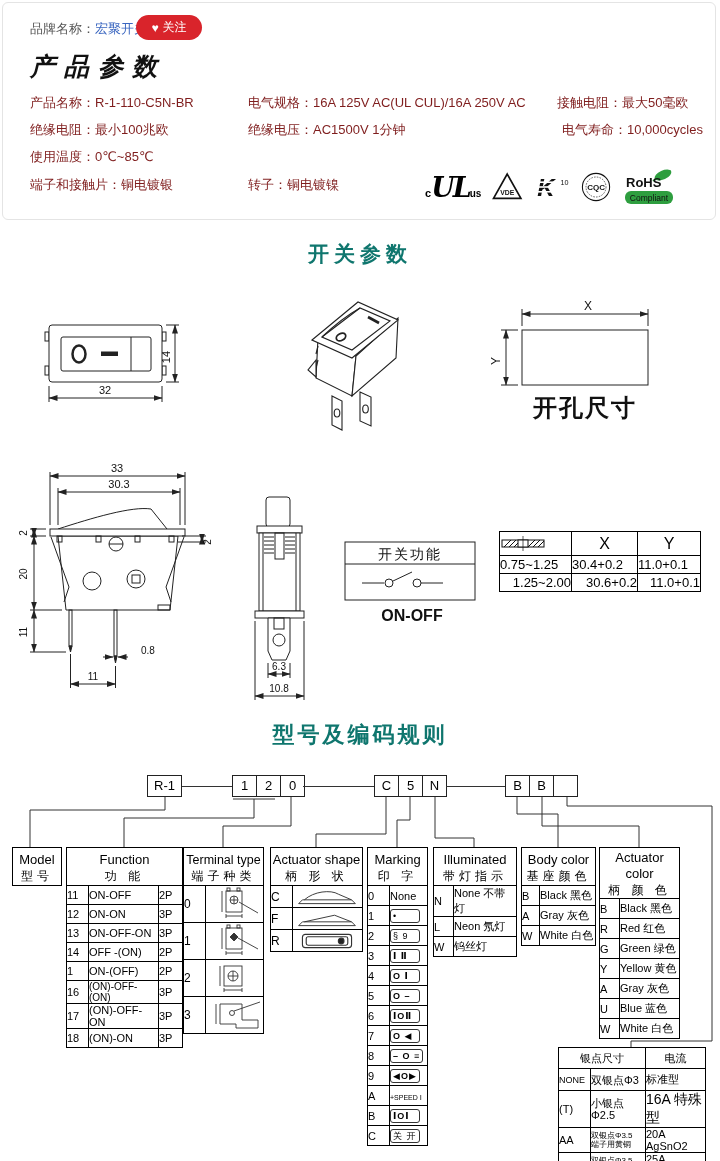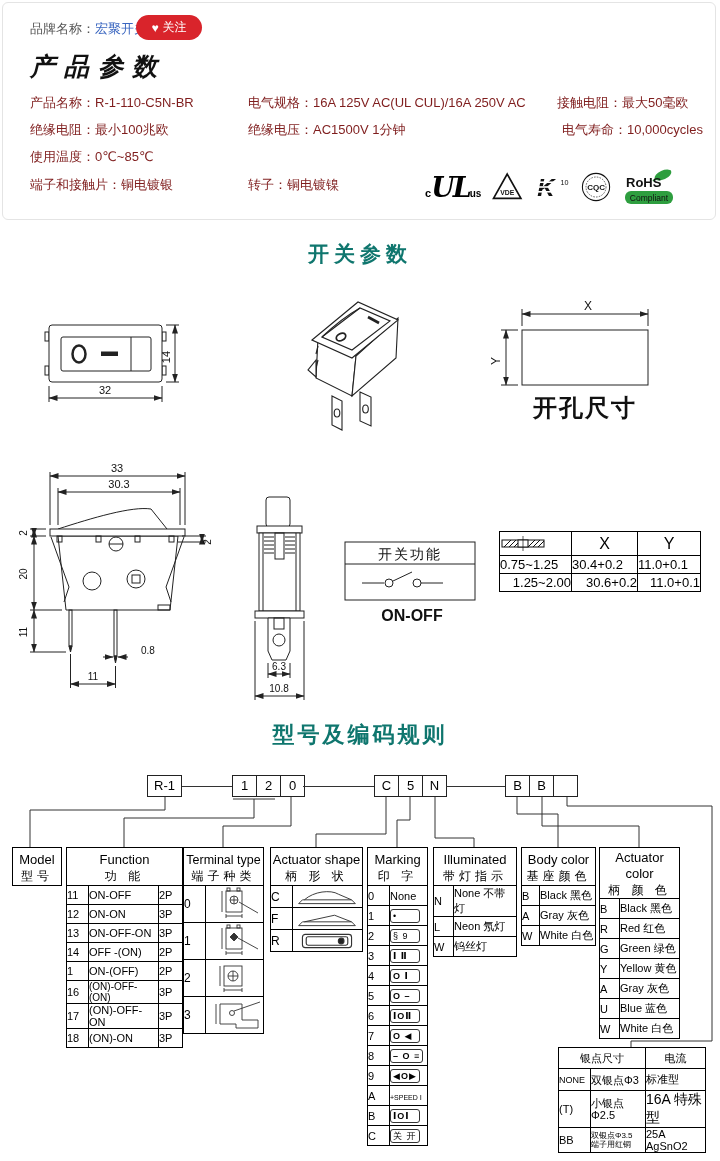--- a/index.html
+++ b/index.html
@@ -710,20 +710,28 @@
     </tr>
     <tr style="height:22px;">
       <td style="font-size:11px;">(T)</td>
       <td>
             <div class="sv1">小银点Φ2.5</div>
             <div class="sv2"></div>
           </td>
       <td style="font-size:14px;">16A 特殊型</td>
     </tr>
     <tr style="height:25px;">
+      <td style="font-size:11px;">AA</td>
+      <td>
+            <div class="sv2">双银点Φ3.5</div>
+            <div class="sv2">端子用黄铜</div>
+          </td>
+      <td style="font-size:11px;">20A AgSnO2</td>
+    </tr>
+    <tr style="height:25px;">
       <td style="font-size:11px;">BB</td>
       <td>
             <div class="sv2">双银点Φ3.5</div>
             <div class="sv2">端子用红铜</div>
           </td>
       <td style="font-size:11px;">25A AgSnO2</td>
     </tr>
   </tbody>
     </table>
 

